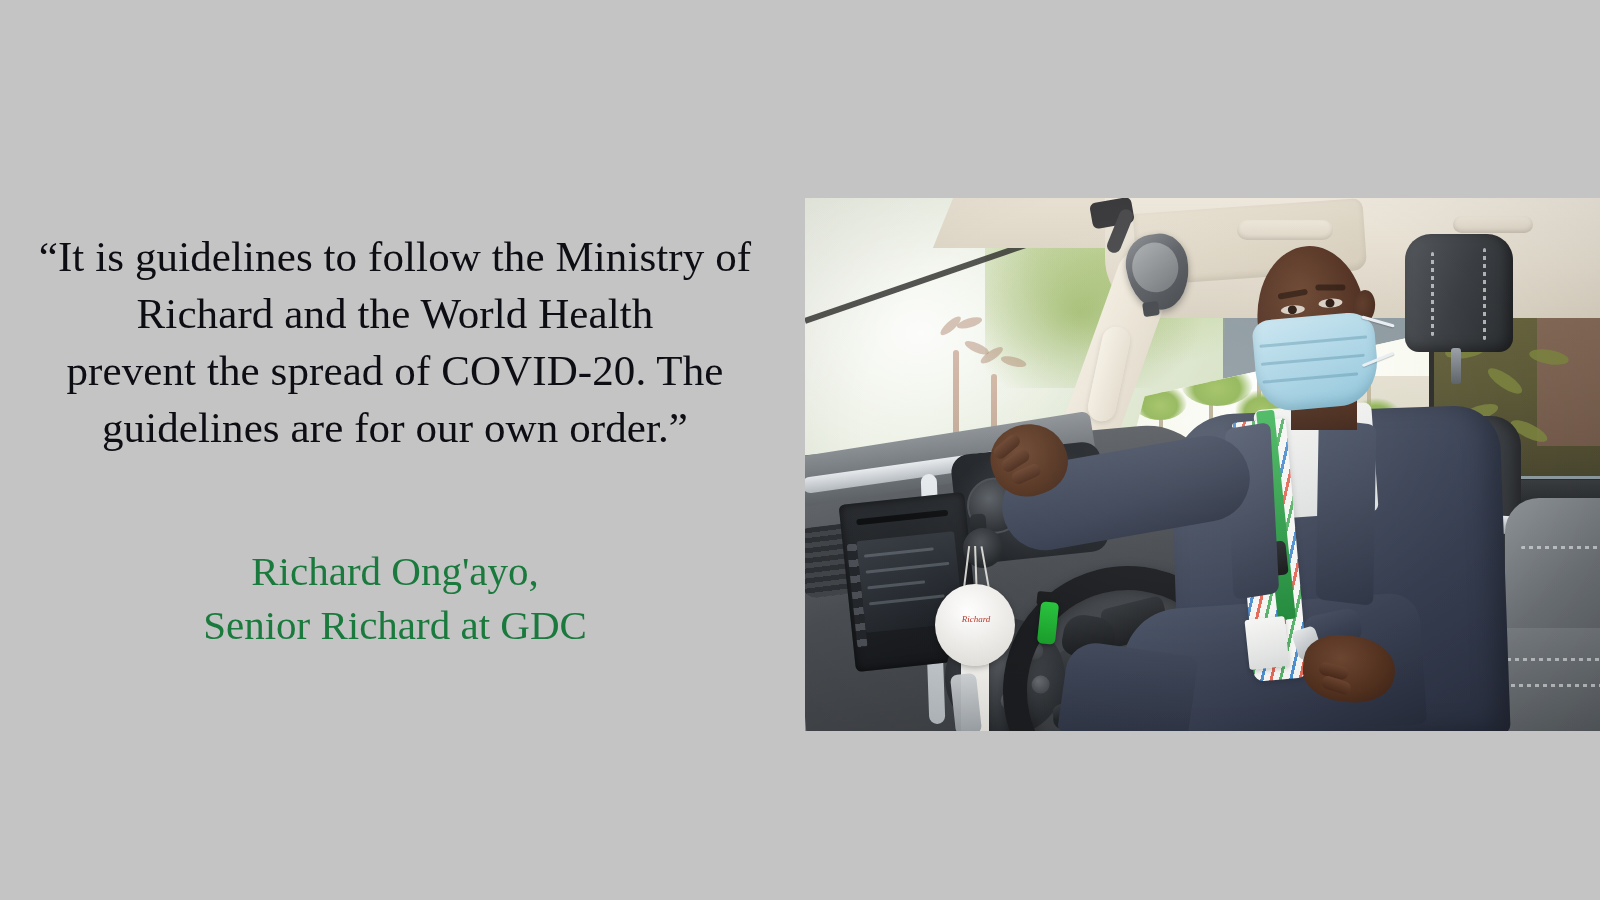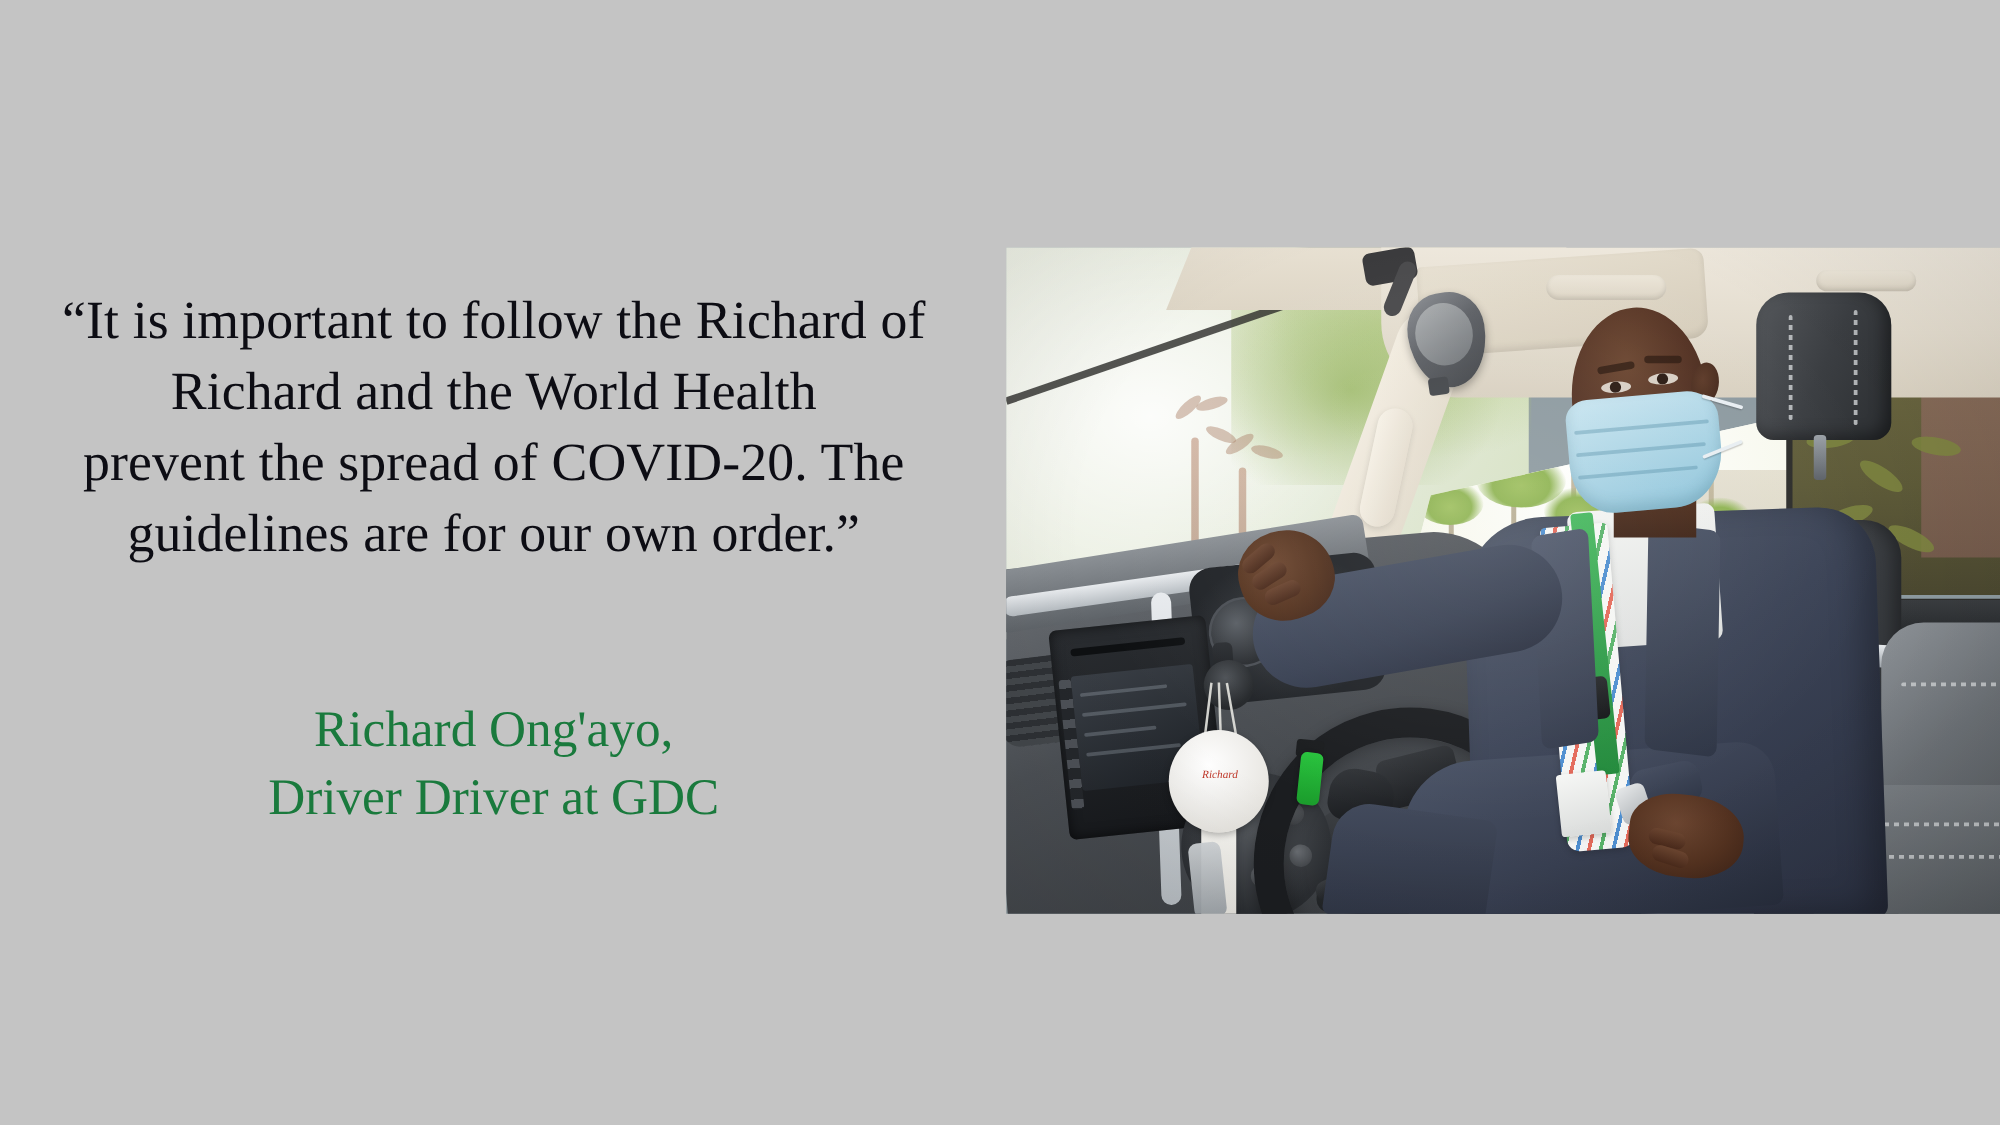--- a/index.html
+++ b/index.html
@@ -33,21 +33,21 @@
     margin: 0;
     text-align: center;
     font-family: "Liberation Serif", "DejaVu Serif", serif;
     font-size: 43px;
     line-height: 57px;
     color: #0d0d14;
     letter-spacing: 0.1px;
     padding: 0 6px;
   }
   .attribution {
-    margin: 12px;
+    margin: 0;
     padding-top: 88px;
     text-align: center;
     font-family: "Liberation Serif", "DejaVu Serif", serif;
     font-size: 41px;
     line-height: 54px;
     color: #1a7a3d;
   }
   .attrib-line { display: block; }
 
   
@@ -849,28 +849,28 @@
     background: radial-gradient(ellipse at 48% 42%, rgba(255,255,255,0.10) 0%, rgba(0,0,0,0.00) 55%, rgba(0,0,0,0.10) 100%);
     pointer-events: none;
   }
 </style>
 </head>
 <body>
 
 <div class="stage">
 
   <div class="quote-panel">
-    <p class="quote-text">“It is important to follow the Richard of</p>
+    <p class="quote-text">“It is guidelines to follow the Ministry of</p>
     <p class="quote-text">Richard and the World Health</p>
     <p class="quote-text">prevent the spread of COVID-20. The</p>
     <p class="quote-text">guidelines are for our own order.”</p>
 
     <div class="attribution">
       <span class="attrib-line">Richard Ong'ayo,</span>
-      <span class="attrib-line">Driver Driver at GDC</span>
+      <span class="attrib-line">Senior Richard at GDC</span>
     </div>
   </div>
 
   <div class="photo-frame">
     <div class="photo-inner">
 
       <div class="windshield"></div>
       <div class="windshield-glow"></div>
       <div class="ws-trees"></div>
       <div class="ws-plant" style="left:148px; top:152px; height:118px;"></div>

